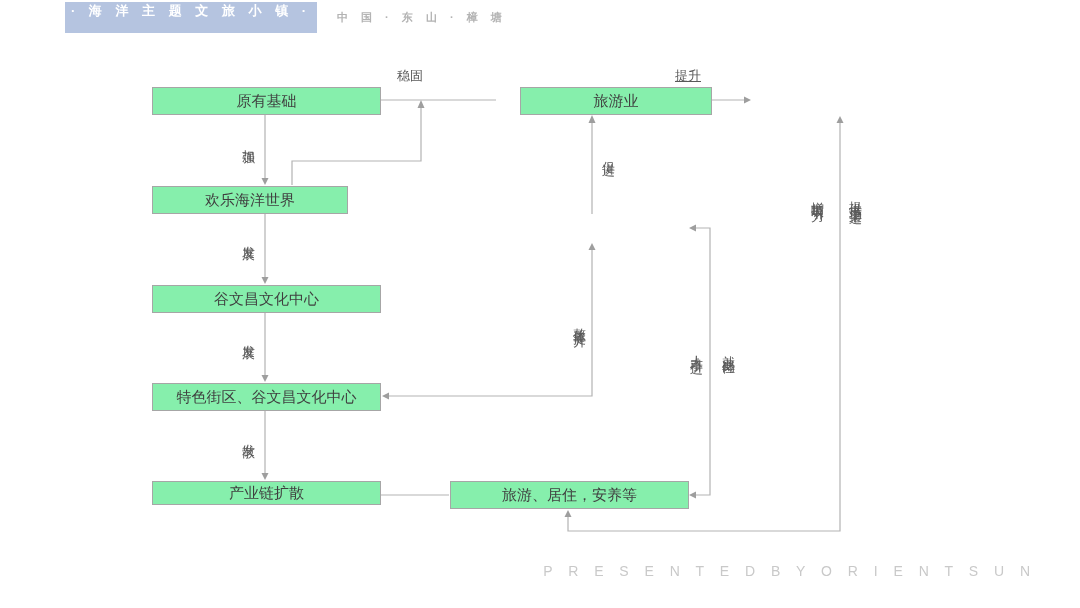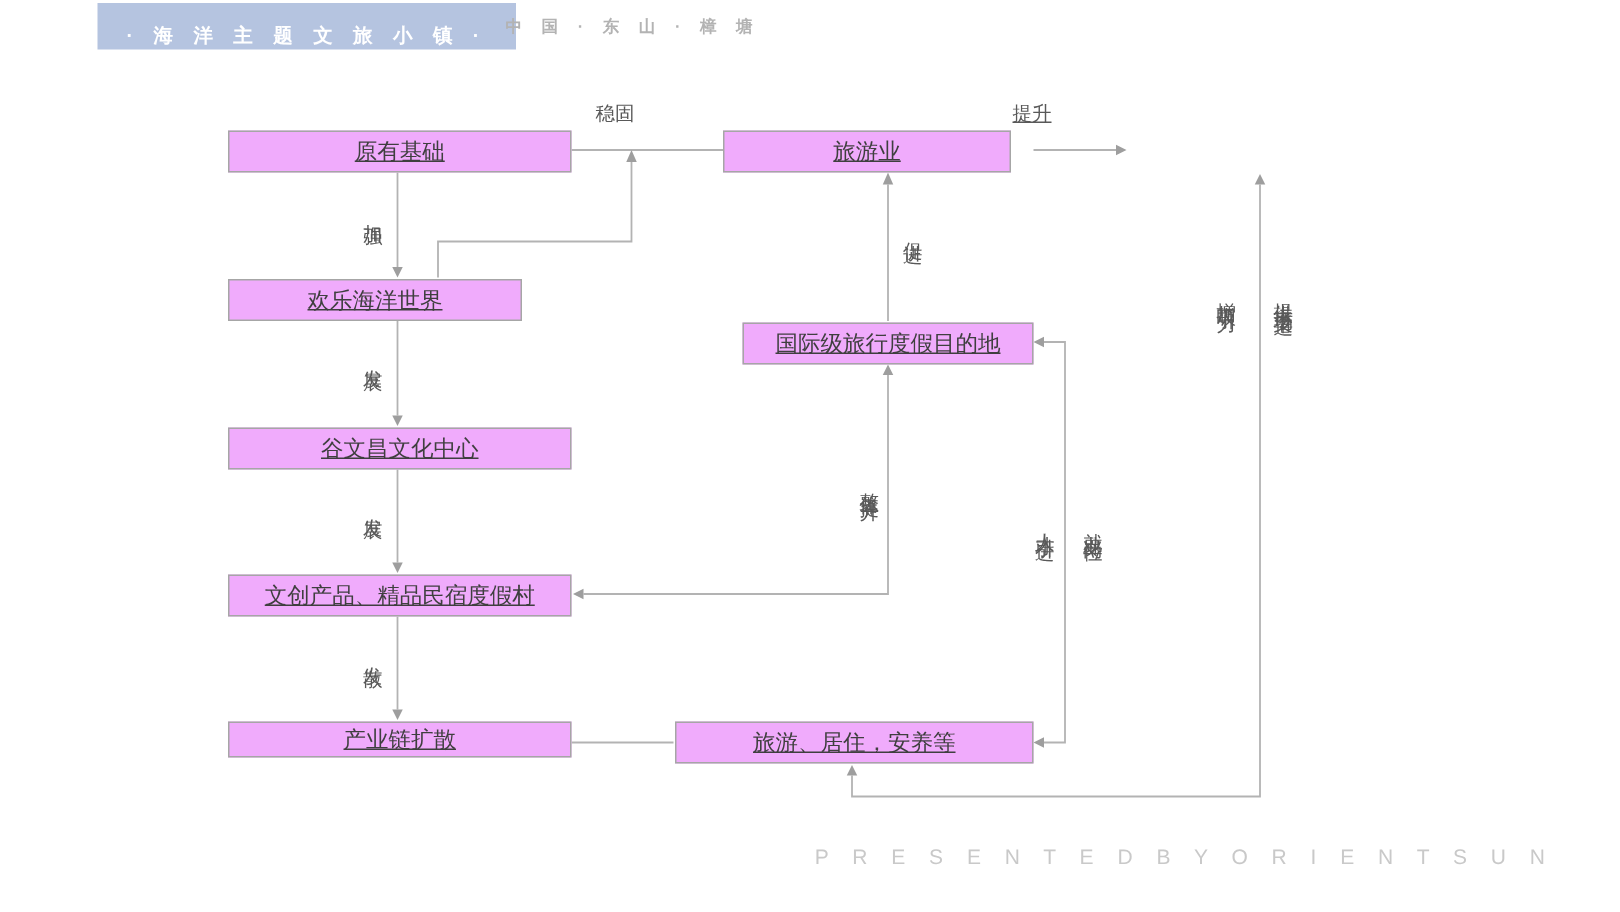--- a/index.html
+++ b/index.html
@@ -1,30 +1,30 @@
 <!DOCTYPE html>
 <html><head>
 <meta charset="utf-8">
 <style>
   html,body{margin:0;padding:0;background:#fff;}
   body{width:1080px;height:608px;position:relative;overflow:hidden;
        font-family:"Liberation Sans","DejaVu Sans",sans-serif;}
   .canvas{position:absolute;inset:0;width:1080px;height:608px;}
 
   
-  .hdr-band{position:absolute;left:65px;top:2px;width:279px;height:31px;
-    background:#b5c4e0;display:flex;align-items:flex-end;justify-content:center;}
+  .hdr-band{position:absolute;left:65px;top:2px;width:252px;height:31px;
+    background:#b5c4e0;display:flex;align-items:flex-start;justify-content:center;}
   .hdr-title{color:#ffffff;font-size:13px;font-weight:bold;letter-spacing:5px;white-space:nowrap;}
   .hdr-sub{position:absolute;left:337px;top:0;height:35px;display:flex;align-items:center;
     color:#b3b3b3;font-size:11px;font-weight:bold;letter-spacing:5px;white-space:nowrap;}
 
   
-  .node{position:absolute;background:#f0abfc;border:1px solid #a6a6a6;
+  .node{position:absolute;background:#86efac;border:1px solid #a6a6a6;
     display:flex;align-items:center;justify-content:center;
-    color:#3f3f3f;font-size:15px;white-space:nowrap;box-sizing:border-box;text-decoration:underline;}
+    color:#3f3f3f;font-size:15px;white-space:nowrap;box-sizing:border-box;}
 
   
   .elab{position:absolute;color:#595959;font-size:13px;white-space:nowrap;text-align:left;}
   .elab.vert{writing-mode:vertical-rl;letter-spacing:2px;}
 
   
   svg.wires{position:absolute;left:0;top:0;}
   .wire{fill:none;stroke:#b3b3b3;stroke-width:1.2px;}
   .head{fill:#9e9e9e;stroke:none;}
 
@@ -76,25 +76,24 @@
     <path class="wire" d="M696,228 H710 V495 H696"></path>
     <polygon class="head" points="689,228 696,224.5 696,231.5"></polygon>
     <polygon class="head" points="689,495 696,491.5 696,498.5"></polygon>
 
     <path class="wire" d="M840,123 V531 H568 V517"></path>
     <polygon class="head" points="840,116 836.5,123 843.5,123"></polygon>
     <polygon class="head" points="568,510 564.5,517 571.5,517"></polygon>
   </svg>
 
   <div class="node" style="left:152px;top:87px;width:229px;height:28px;">原有基础</div>
-  <div class="node" style="left:482px;top:87px;width:192px;height:28px;">旅游业</div>
+  <div class="node" style="left:520px;top:87px;width:192px;height:28px;">旅游业</div>
   <div class="node" style="left:152px;top:186px;width:196px;height:28px;">欢乐海洋世界</div>
-  <div class="node" style="left:495px;top:215px;width:194px;height:28px;">国际级旅行度假目的地</div>
   <div class="node" style="left:152px;top:285px;width:229px;height:28px;">谷文昌文化中心</div>
-  <div class="node" style="left:152px;top:383px;width:229px;height:28px;">文创产品、精品民宿度假村</div>
+  <div class="node" style="left:152px;top:383px;width:229px;height:28px;">特色街区、谷文昌文化中心</div>
   <div class="node" style="left:152px;top:481px;width:229px;height:24px;">产业链扩散</div>
   <div class="node" style="left:450px;top:481px;width:239px;height:28px;">旅游、居住，安养等</div>
 
   <div class="elab" style="left:397px;top:67px;width:54px;">稳固</div>
   <div class="elab" style="left:675px;top:67px;width:54px;text-decoration:underline;">提升</div>
 
   <div class="elab vert" style="left:239px;top:139px;">加强</div>
   <div class="elab vert" style="left:239px;top:236px;">发展</div>
   <div class="elab vert" style="left:239px;top:335px;">发展</div>
   <div class="elab vert" style="left:239px;top:434px;">发散</div>

